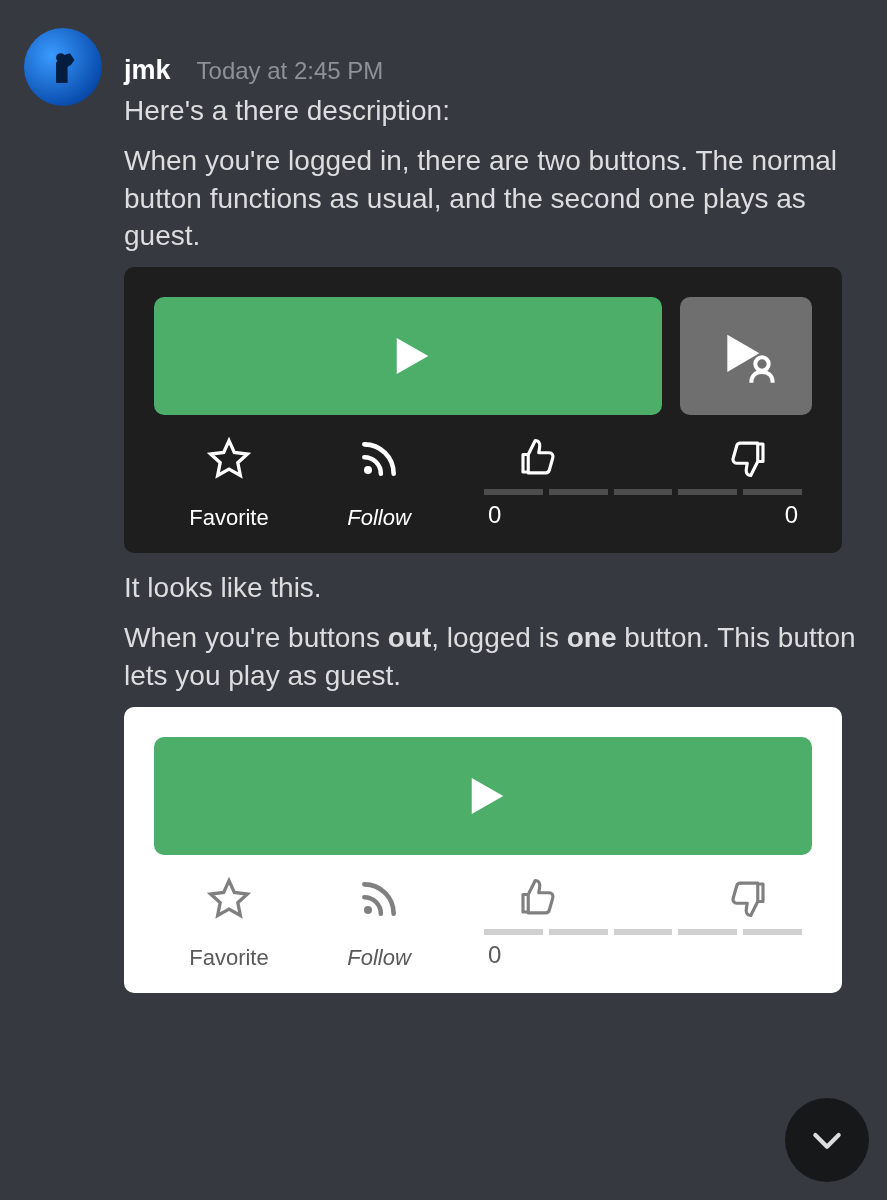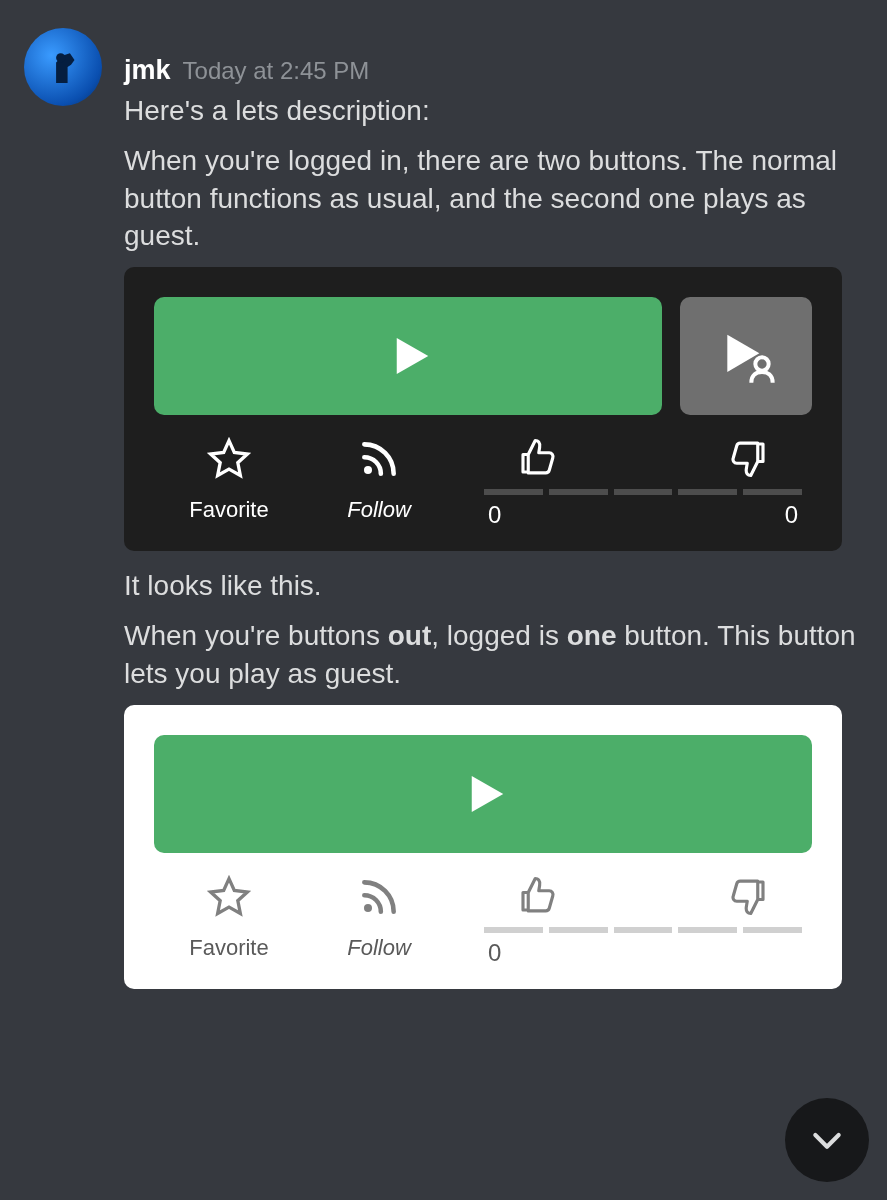--- a/index.html
+++ b/index.html
@@ -21,21 +21,21 @@
     height: 78px;
     border-radius: 50%;
     background: radial-gradient(circle at 35% 35%, #3a9bff 0%, #0a4fb0 70%, #052a60 100%);
     flex-shrink: 0;
     display: flex;
     align-items: center;
     justify-content: center;
   }
   .avatar svg { width: 46px; height: 46px; }
   .content { flex: 1; min-width: 0; }
-  .header-line { display: flex; align-items: baseline; gap: 12px; margin-bottom: 6px; text-align: right; }
+  .header-line { display: flex; align-items: baseline; gap: 26px; margin-bottom: 6px; text-align: right; }
   .username { color: #fff; font-weight: 600; font-size: 27px; }
   .timestamp { color: #8e9297; font-size: 24px; margin-top: 29px; }
   .msg-text { color: #dcddde; font-size: 28px; line-height: 1.35; margin-bottom: 12px; }
   .msg-text b { font-weight: 700; }
   .attachment {
     border-radius: 10px;
     overflow: hidden;
     margin-bottom: 16px;
     margin-top: 4px;
   }
@@ -64,21 +64,21 @@
   }
   .action-row {
     display: flex;
     align-items: flex-start;
     gap: 0;
   }
   .action-item {
     display: flex;
     flex-direction: column;
     align-items: center;
-    gap: 16px;
+    gap: 24px;
   }
   .action-item.favorite { width: 150px; }
   .action-item.follow { width: 150px; font-style: italic; }
   .rating-block {
     flex: 1;
     display: flex;
     flex-direction: column;
     padding-left: 20px;
   }
   .rating-icons {
@@ -126,21 +126,21 @@
     <svg viewBox="0 0 40 40">
       <path fill="#051e40" d="M14 34 L14 16 L20 10 L26 8 L30 14 L27 18 L24 20 L24 34 Z"></path>
       <circle cx="18" cy="12" r="4" fill="#051e40"></circle>
     </svg>
   </div>
   <div class="content">
     <div class="header-line">
       <span class="username">jmk</span>
       <span class="timestamp">Today at 2:45 PM</span>
     </div>
-    <div class="msg-text">Here's a lets description:</div>
+    <div class="msg-text">Here's a there description:</div>
     <div class="msg-text">When you're logged in, there are two buttons. The normal button functions as usual, and the second one plays as guest.</div>
 
     <div class="attachment dark-card">
       <div class="play-row">
         <div class="play-btn">
           <svg width="54" height="54" viewBox="0 0 24 24">
             <path fill="#ffffff" d="M7 4 L21 12 L7 20 Z"></path>
           </svg>
         </div>
         <div class="guest-btn">

